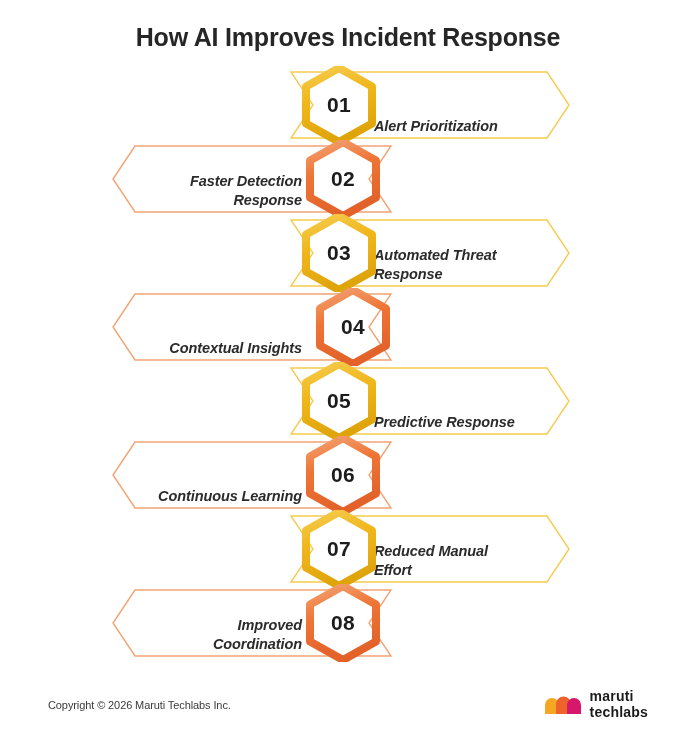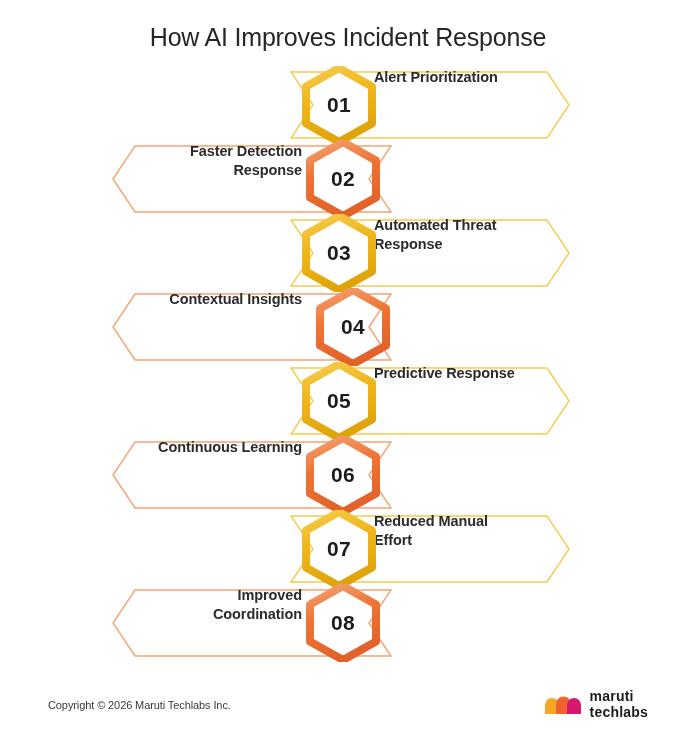--- a/index.html
+++ b/index.html
@@ -12,21 +12,21 @@
     background: #ffffff;
     font-family: "Liberation Sans", sans-serif;
     overflow: hidden;
     position: relative;
   }
 
   
   .page-title {
     text-align: center;
     font-size: 25px;
-    font-weight: normal;
+    font-weight: bold;
     color: #262626;
     letter-spacing: -0.2px;
     margin: 22px 0 0 0;
     padding: 0;
     line-height: 1.2;
   }
 
   
   .steps {
     position: relative;
@@ -50,26 +50,27 @@
     width: 100%;
     height: 100%;
   }
 
   
   .step-label {
     position: absolute;
     top: 0;
     height: 68px;
     display: flex;
-    align-items: flex-start;
+    align-items: flex-end;
     font-size: 14.5px;
     font-weight: bold;
     color: #2b2b2b;
     line-height: 1.32;
     letter-spacing: -0.1px;
+    font-style: italic;
   }
   .step-row.ltr .step-label { text-align: left;  justify-content: flex-start; }
   .step-row.rtl .step-label { text-align: right; justify-content: flex-end; }
 
   
   .hex {
     position: absolute;
     top: -2px;
     width: 74px;
     height: 78px;

